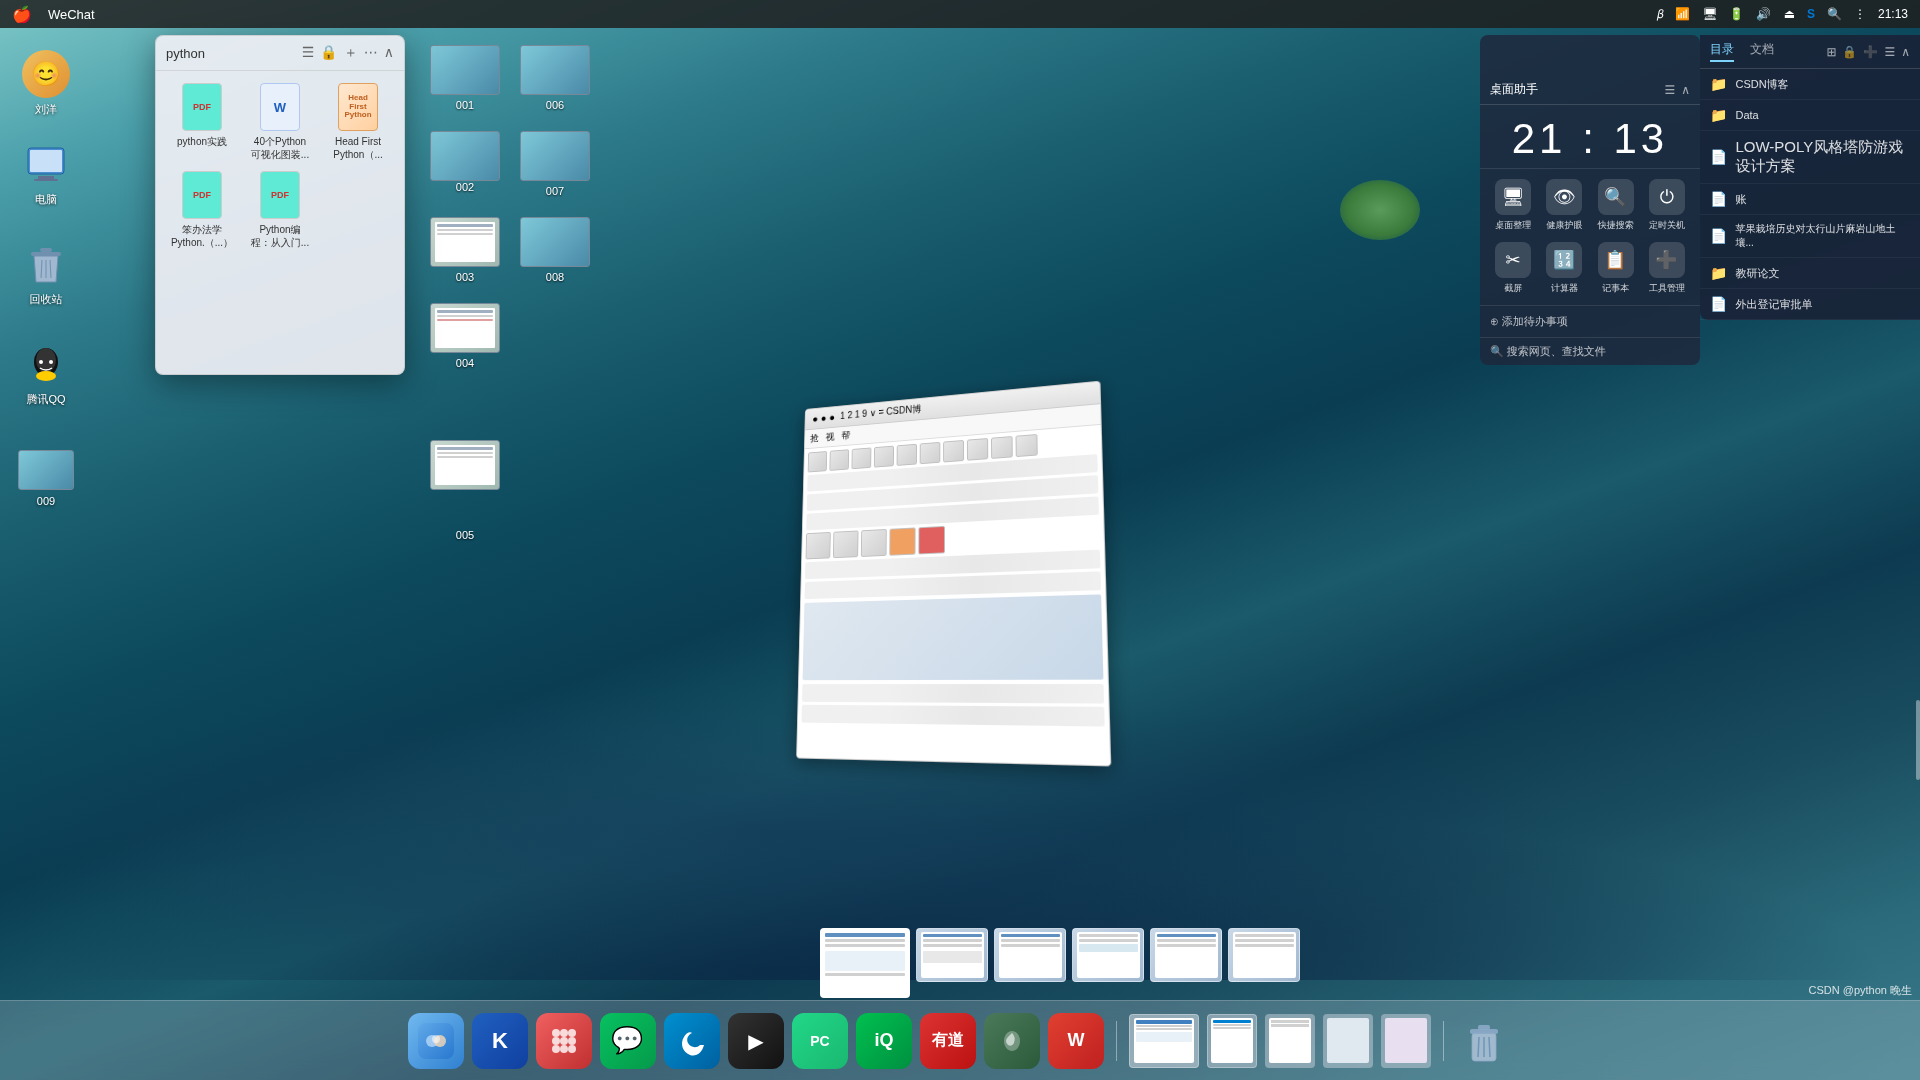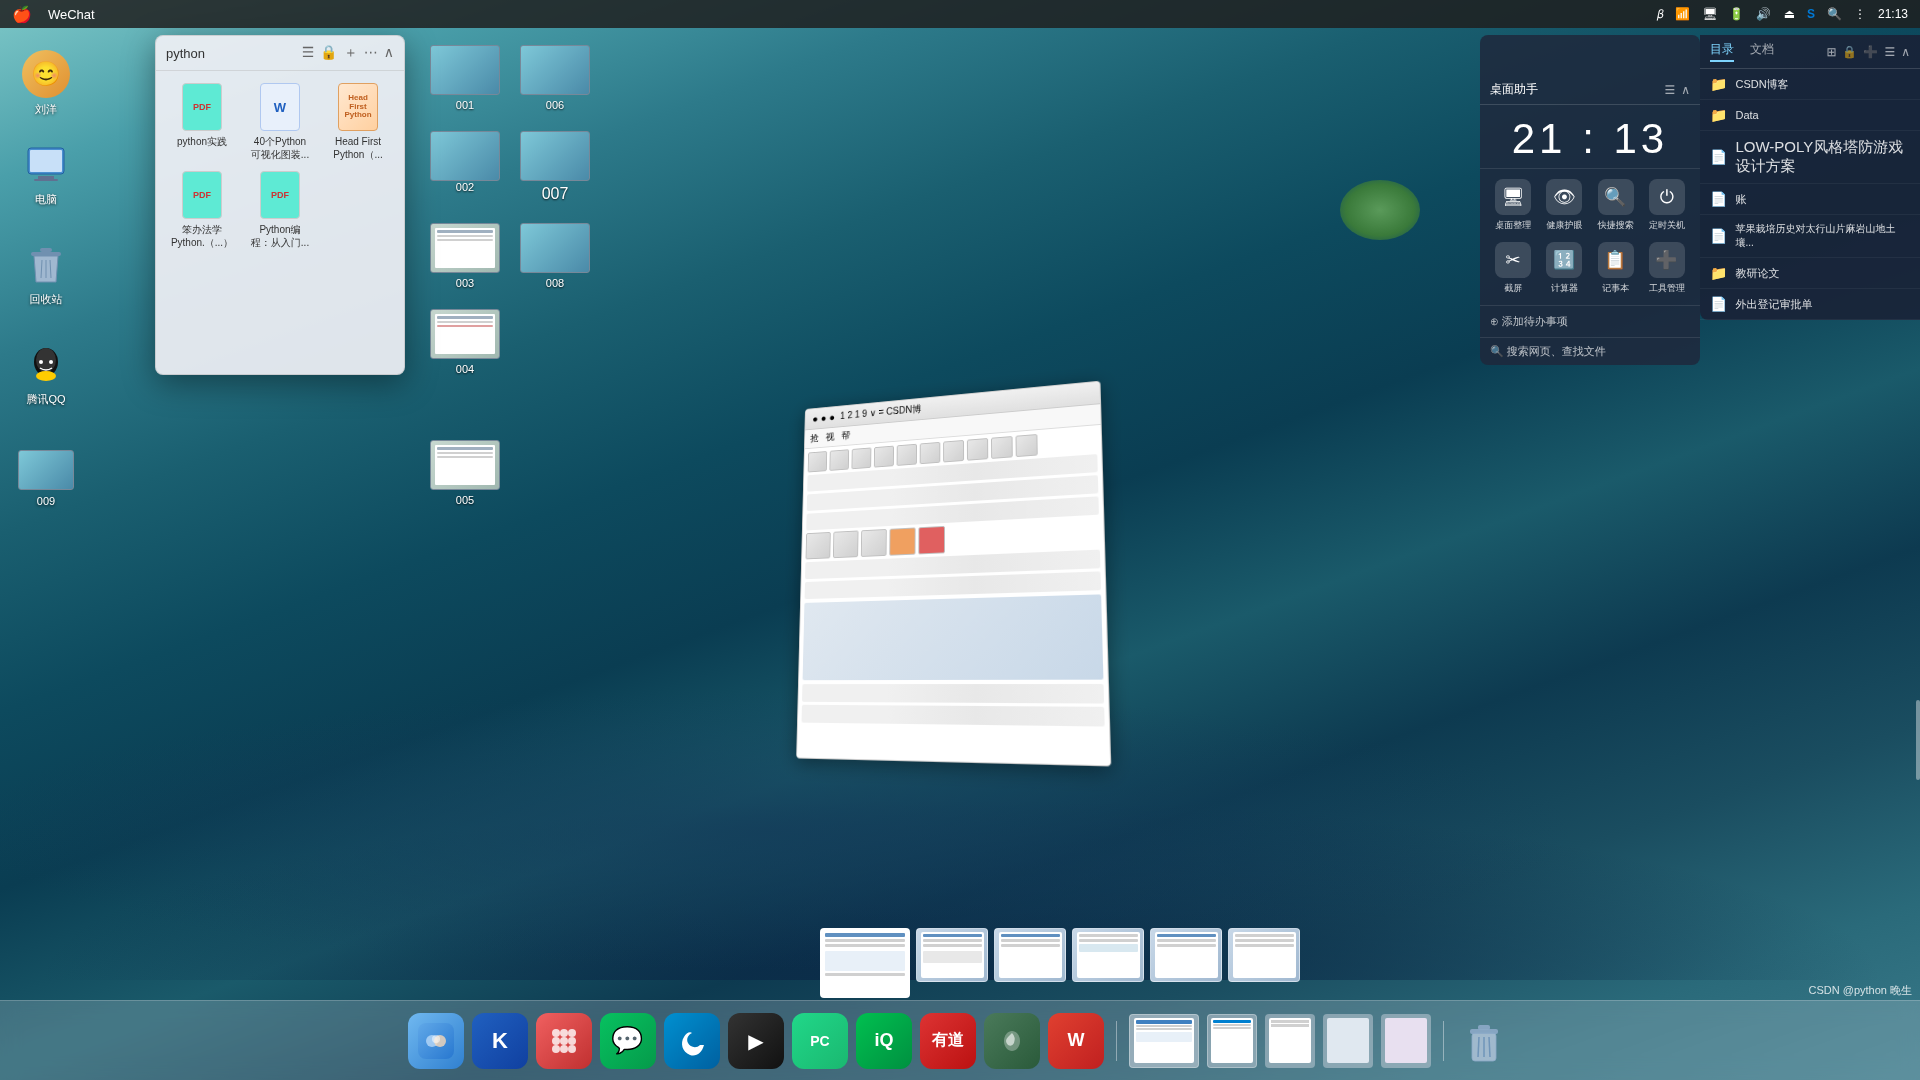--- a/index.html
+++ b/index.html
@@ -576,21 +576,21 @@
     <div style="width:70px;height:50px;background:linear-gradient(135deg,#7ec8d8,#4a8aa8);border:1px solid #789;border-radius:3px;"></div>
     <span style="color:white;font-size:11px;text-shadow:0 1px 2px rgba(0,0,0,0.8);">006</span>
   </div>
 
   <div style="display:flex;flex-direction:column;align-items:center;">
     <div style="width:70px;height:50px;background:linear-gradient(135deg,#7ec8d8,#4a8aa8);border:1px solid #789;border-radius:3px;"></div>
     <span style="color:white;font-size:11px;text-shadow:0 1px 2px rgba(0,0,0,0.8);">002</span>
   </div>
   <div style="display:flex;flex-direction:column;align-items:center;gap:4px;">
     <div style="width:70px;height:50px;background:linear-gradient(135deg,#7ec8d8,#4a8aa8);border:1px solid #789;border-radius:3px;"></div>
-    <span style="color:white;font-size:16px;text-shadow:0 1px 2px rgba(0,0,0,0.8);text-align:center;">007</span>
+    <span style="color:white;font-size:11px;text-shadow:0 1px 2px rgba(0,0,0,0.8);text-align:center;">007</span>
   </div>
 
   <div style="display:flex;flex-direction:column;align-items:center;gap:4px;">
     <div style="width:70px;height:50px;background:linear-gradient(135deg,#c8d8d0,#a0b8b0);border:1px solid #789;border-radius:3px;display:flex;align-items:center;justify-content:center;">
       <div style="width:60px;height:40px;background:white;border-radius:1px;display:flex;flex-direction:column;gap:2px;padding:2px;overflow:hidden;">
         <div style="height:3px;background:#a0b0c0;border-radius:1px;"></div>
         <div style="height:2px;background:#d0d0d0;border-radius:1px;"></div>
         <div style="height:2px;background:#d0d0d0;border-radius:1px;"></div>
       </div>
     </div>
@@ -614,21 +614,21 @@
 </div>
 
 <div style="position:absolute;top:440px;left:430px;display:flex;flex-direction:column;align-items:center;gap:4px;z-index:300;">
   <div style="width:70px;height:50px;background:linear-gradient(135deg,#c8d8d0,#a0b8b0);border:1px solid #789;border-radius:3px;display:flex;align-items:center;justify-content:center;">
     <div style="width:60px;height:40px;background:white;border-radius:1px;display:flex;flex-direction:column;gap:2px;padding:2px;overflow:hidden;">
       <div style="height:3px;background:#a0b0c0;border-radius:1px;"></div>
       <div style="height:2px;background:#d0d0d0;border-radius:1px;"></div>
       <div style="height:2px;background:#d0d0d0;border-radius:1px;"></div>
     </div>
   </div>
-  <span style="color:white;font-size:11px;text-shadow:0 1px 2px rgba(0,0,0,0.8);">005</span>
+  <span style="color:white;font-size:11px;text-shadow:0 1px 2px rgba(0,0,0,0.8);margin-top:35px;">005</span>
 </div>
 
 <div class="desktop-icon" style="top:50px;left:10px;">
   <div class="icon-img" style="background:linear-gradient(135deg,#f0c060,#e09030);border-radius:50%;width:48px;height:48px;display:flex;align-items:center;justify-content:center;font-size:24px;">😊</div>
   <div class="icon-label">刘洋</div>
 </div>
 
 <div class="desktop-icon" style="top:140px;left:10px;">
   <div class="icon-img" style="background:transparent;">
     <svg width="48" height="48" viewBox="0 0 48 48">

